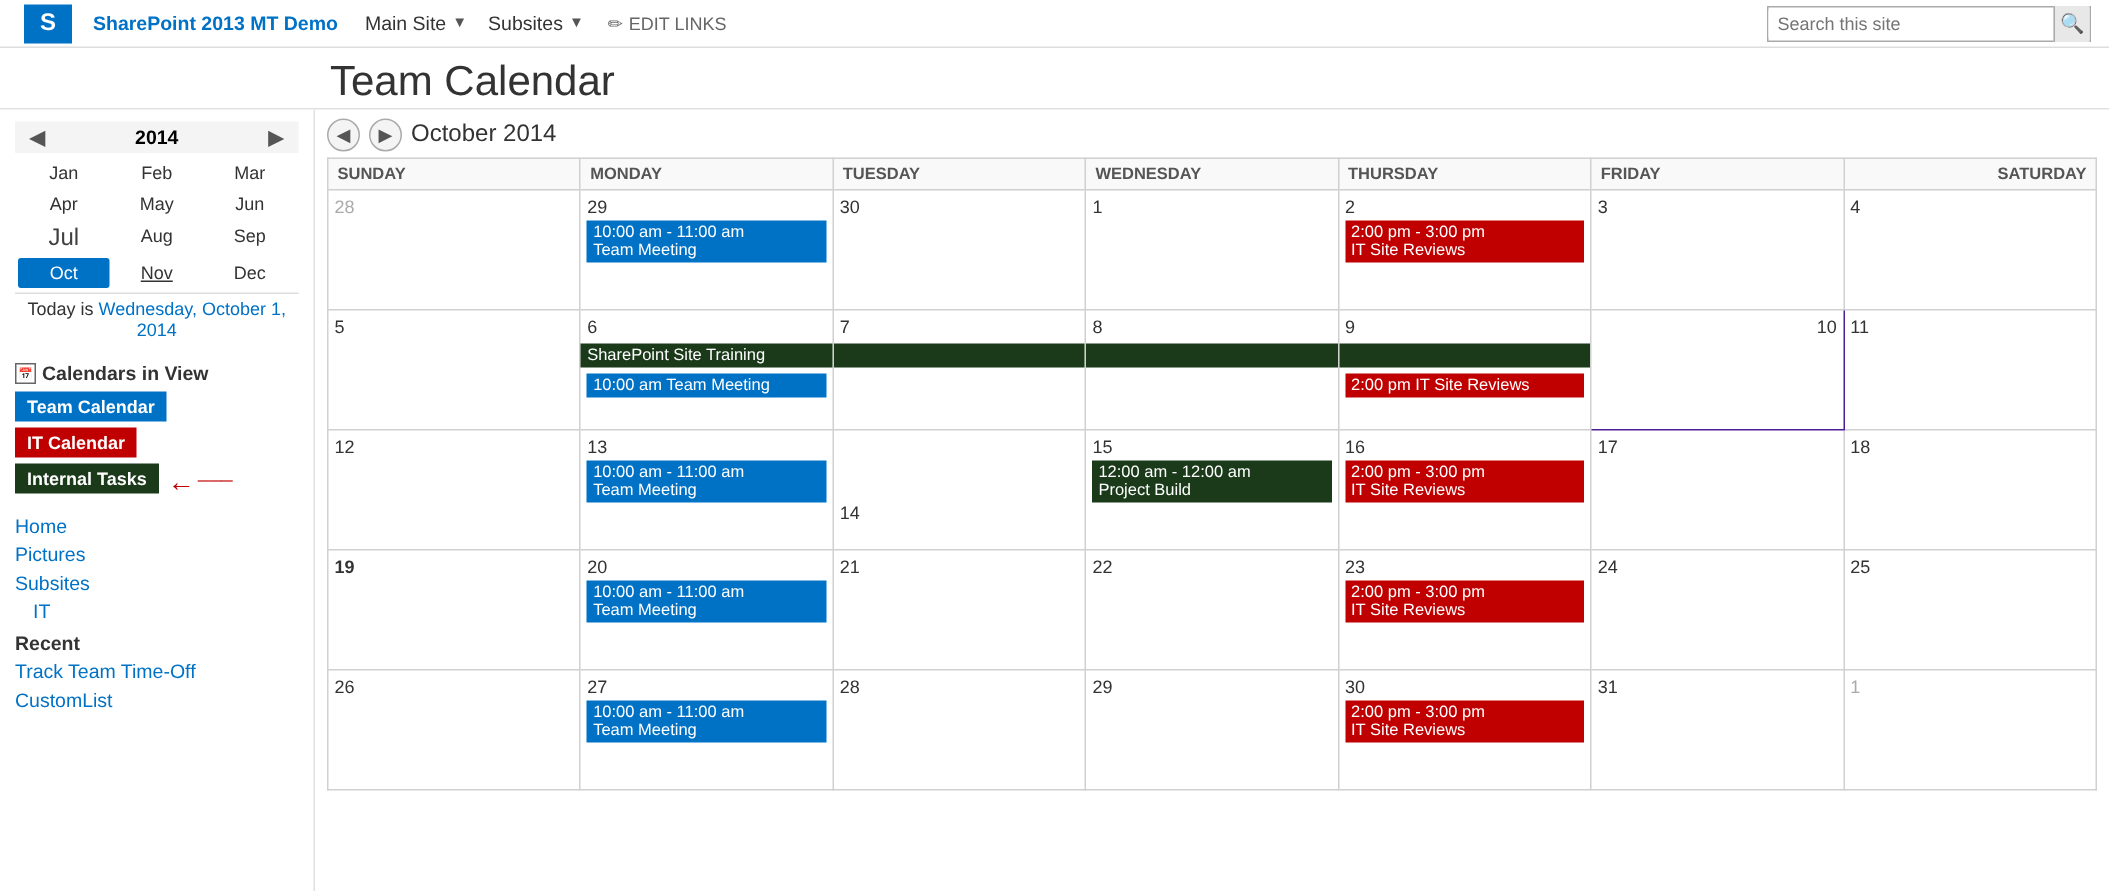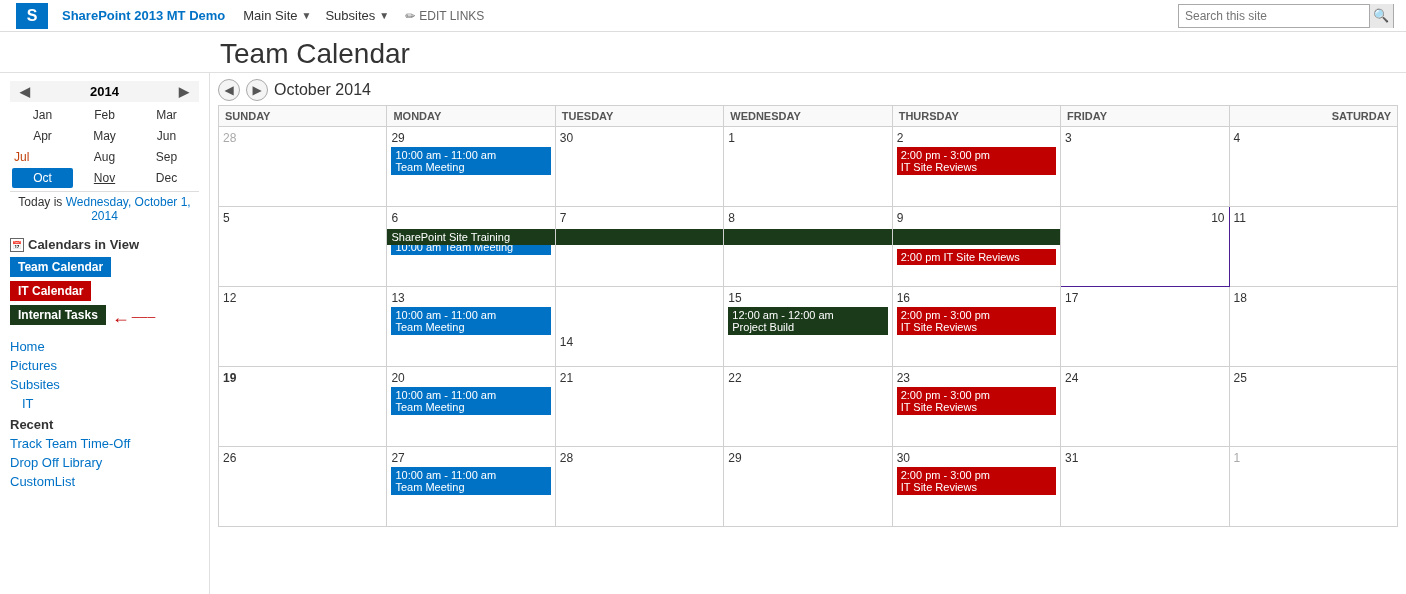--- a/index.html
+++ b/index.html
@@ -42,21 +42,21 @@
         <span style="font-weight:bold;">2014</span>
         <span style="cursor:pointer; color:#555; padding:0 4px;">▶</span>
       </div>
       <div style="display:grid; grid-template-columns:repeat(3,1fr); gap:1px; padding:3px 2px;">
         <span style="text-align:center; padding:3px 2px; font-size:12px; cursor:pointer; color:#333;">Jan</span>
         <span style="text-align:center; padding:3px 2px; font-size:12px; cursor:pointer; color:#333;">Feb</span>
         <span style="text-align:center; padding:3px 2px; font-size:12px; cursor:pointer; color:#333;">Mar</span>
         <span style="text-align:center; padding:3px 2px; font-size:12px; cursor:pointer; color:#333;">Apr</span>
         <span style="text-align:center; padding:3px 2px; font-size:12px; cursor:pointer; color:#333;">May</span>
         <span style="text-align:center; padding:3px 2px; font-size:12px; cursor:pointer; color:#333;">Jun</span>
-        <span style="padding:3px 2px; font-size:12px; cursor:pointer; color:#c2410c;">Jul</span>
+        <span style="text-align:center; padding:3px 2px; font-size:16px; cursor:pointer; color:#404040;">Jul</span>
         <span style="text-align:center; padding:3px 2px; font-size:12px; cursor:pointer; color:#333;">Aug</span>
         <span style="text-align:center; padding:3px 2px; font-size:12px; cursor:pointer; color:#333;">Sep</span>
         <span style="text-align:center; padding:3px 2px; font-size:12px; cursor:pointer; background:#0072c6; color:#fff; border-radius:2px;">Oct</span>
         <span style="text-align:center; padding:3px 2px; font-size:12px; cursor:pointer; color:#333;text-decoration:underline;">Nov</span>
         <span style="text-align:center; padding:3px 2px; font-size:12px; cursor:pointer; color:#333;">Dec</span>
       </div>
       <div style="font-size:12px; color:#333; text-align:center; padding:3px 2px 6px; border-top:1px solid #ddd;">
         <span>Today is </span><a style="color:#0072c6; text-decoration:none; cursor:pointer;">Wednesday, October 1, 2014</a>
       </div>
     </div>
@@ -77,21 +77,20 @@
       </div>
     </div>
 
     <div style="margin-top:8px;">
       <a style="display:block; font-size:13px; color:#0072c6; padding:2px 0; cursor:pointer; text-decoration:none;">Home</a>
       <a style="display:block; font-size:13px; color:#0072c6; padding:2px 0; cursor:pointer; text-decoration:none;">Pictures</a>
       <a style="display:block; font-size:13px; color:#0072c6; padding:2px 0; cursor:pointer; text-decoration:none;">Subsites</a>
       <a style="display:block; font-size:13px; color:#0072c6; padding:2px 0 2px 12px; cursor:pointer; text-decoration:none;">IT</a>
       <div style="font-size:13px; font-weight:600; color:#333; margin:4px 0 2px;">Recent</div>
       <a style="display:block; font-size:13px; color:#0072c6; padding:2px 0; cursor:pointer; text-decoration:none;">Track Team Time-Off</a>
-      <a style="display:block; font-size:13px; color:#0072c6; padding:2px 0; cursor:pointer; text-decoration:none;">Drop Off Library</a>
       <a style="display:block; font-size:13px; color:#0072c6; padding:2px 0; cursor:pointer; text-decoration:none;">CustomList</a>
     </div>
   </div>
 
   <div style="flex:1; overflow-y:auto; padding:0 8px 8px;">
     <div style="display:flex; align-items:center; padding:6px 0 4px; gap:6px;">
       <span style="display:inline-flex; align-items:center; justify-content:center; width:22px; height:22px; border:1px solid #aaa; border-radius:50%; cursor:pointer; color:#555; font-size:12px; background:#f4f4f4;">◀</span>
       <span style="display:inline-flex; align-items:center; justify-content:center; width:22px; height:22px; border:1px solid #aaa; border-radius:50%; cursor:pointer; color:#555; font-size:12px; background:#f4f4f4;">▶</span>
       <span style="font-size:16px; font-weight:400; color:#333;">October 2014</span>
     </div>
@@ -137,21 +136,21 @@
         </tr>
 
         <tr>
           <td style="border:1px solid #d0d0d0; vertical-align:top; padding:2px 4px; height:80px;">
             <div style="font-size:12px; color:#333; padding:2px 0;">5</div>
           </td>
           <td style="border:1px solid #d0d0d0; vertical-align:top; padding:2px 4px; height:80px; position:relative;">
             <div style="font-size:12px; color:#333; padding:2px 0;">6</div>
 
             <div style="position:absolute; top:22px; left:0; right:0; background:#1a3a1a; color:#fff; font-size:11px; padding:2px 4px; cursor:pointer; z-index:2;">SharePoint Site Training</div>
-            <div style="margin-top:12px; padding:2px 4px; margin-bottom:2px; font-size:11px; color:#fff; background:#0072c6; cursor:pointer;">10:00 am Team Meeting</div>
+            <div style="margin-top:22px; padding:2px 4px; margin-bottom:2px; font-size:11px; color:#fff; background:#0072c6; cursor:pointer;">10:00 am Team Meeting</div>
           </td>
           <td style="border:1px solid #d0d0d0; vertical-align:top; padding:2px 4px; height:80px; position:relative;">
             <div style="font-size:12px; color:#333; padding:2px 0;">7</div>
             <div style="position:absolute; top:22px; left:0; right:0; background:#1a3a1a; color:#fff; font-size:11px; padding:2px 4px; cursor:pointer; z-index:2;">&nbsp;</div>
           </td>
           <td style="border:1px solid #d0d0d0; vertical-align:top; padding:2px 4px; height:80px; position:relative;">
             <div style="font-size:12px; color:#333; padding:2px 0;">8</div>
             <div style="position:absolute; top:22px; left:0; right:0; background:#1a3a1a; color:#fff; font-size:11px; padding:2px 4px; cursor:pointer; z-index:2;">&nbsp;</div>
           </td>
           <td style="border:1px solid #d0d0d0; vertical-align:top; padding:2px 4px; height:80px; position:relative;">

